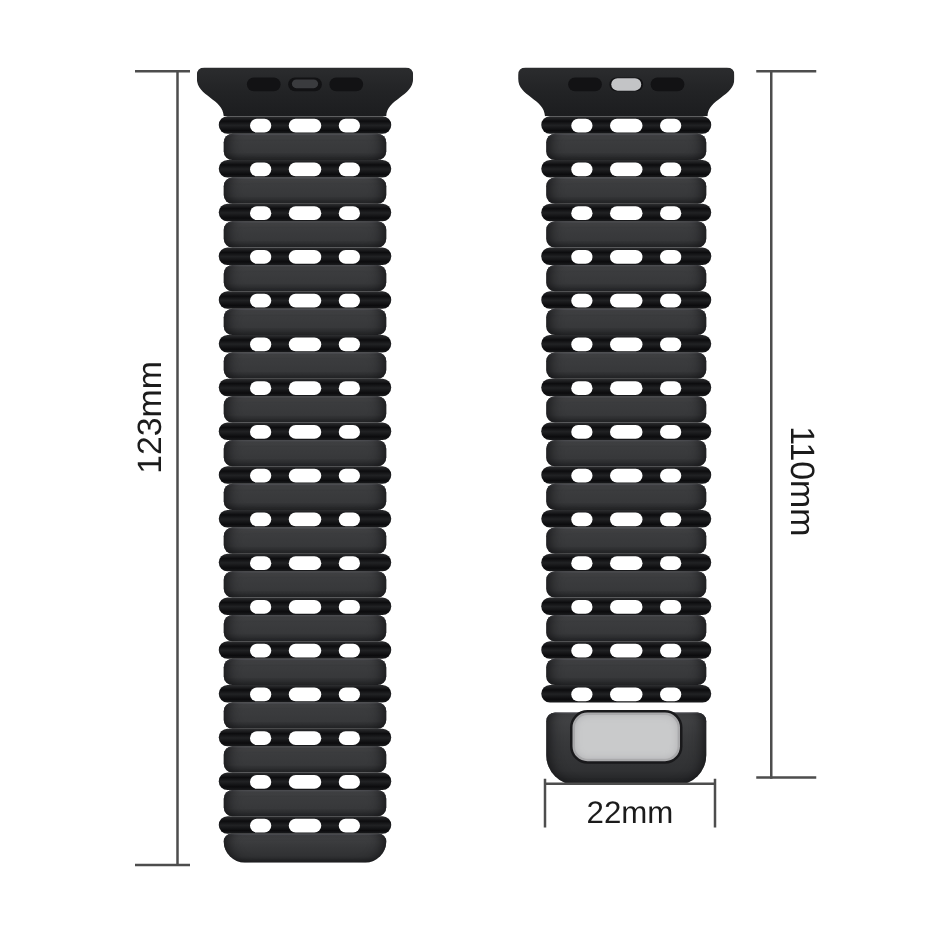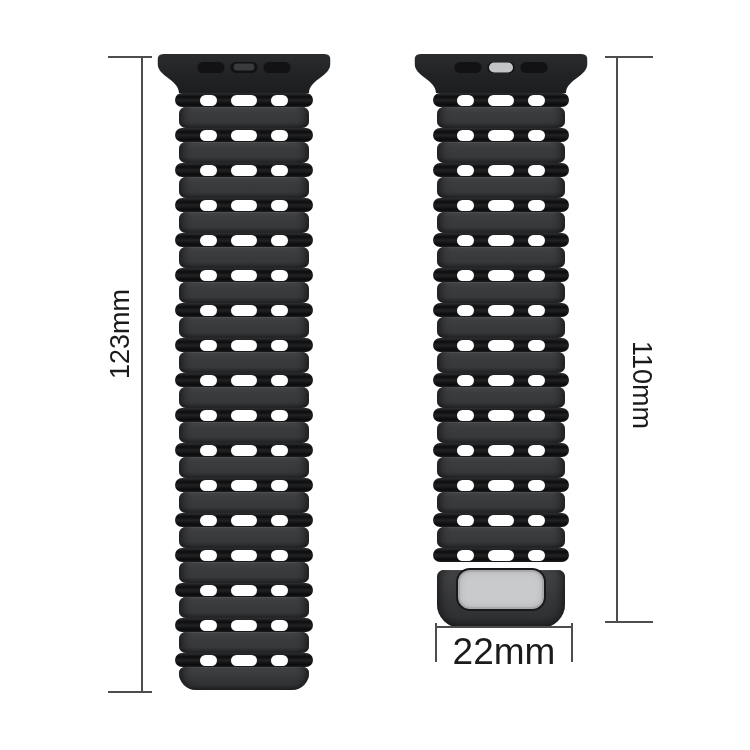--- a/index.html
+++ b/index.html
@@ -63,21 +63,21 @@
   #dim-left .cap-top{left:108px;top:56px;width:44px;}
   #dim-left .cap-bottom{left:108px;top:691px;width:44px;}
   #dim-left .dim-label{left:120px;top:334px;transform:translate(-50%,-50%) rotate(-90deg);}
   #dim-right .vline{left:616px;top:57px;height:566px;}
   #dim-right .cap-top{left:605px;top:56px;width:48px;}
   #dim-right .cap-bottom{left:605px;top:621px;width:48px;}
   #dim-right .dim-label{left:641px;top:385px;transform:translate(-50%,-50%) rotate(90deg);}
   #dim-bottom .hline{left:436px;top:626px;width:136px;}
   #dim-bottom .cap-left{left:435px;top:623px;height:39px;}
   #dim-bottom .cap-right{left:571px;top:623px;height:39px;}
-  #dim-bottom .dim-label{left:504px;top:651px;font-size:37px;}
+  #dim-bottom .dim-label{left:504px;top:651px;font-size:25px;}
 </style>
 </head>
 <body>
 
 <div class="canvas">
 
   <figure class="strap" id="strap-left">
     <svg class="lug" width="173" height="39" viewBox="0 0 173 39">
       <defs>
         <linearGradient id="lugGradL" x1="0" y1="0" x2="0" y2="1">

